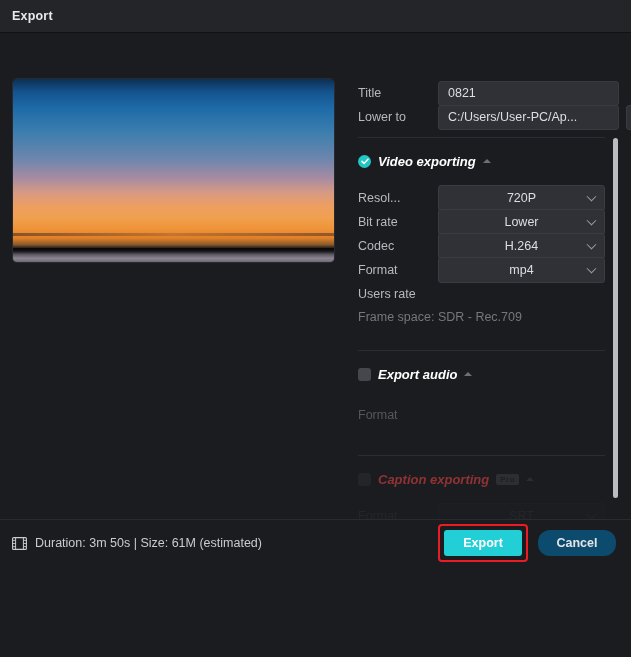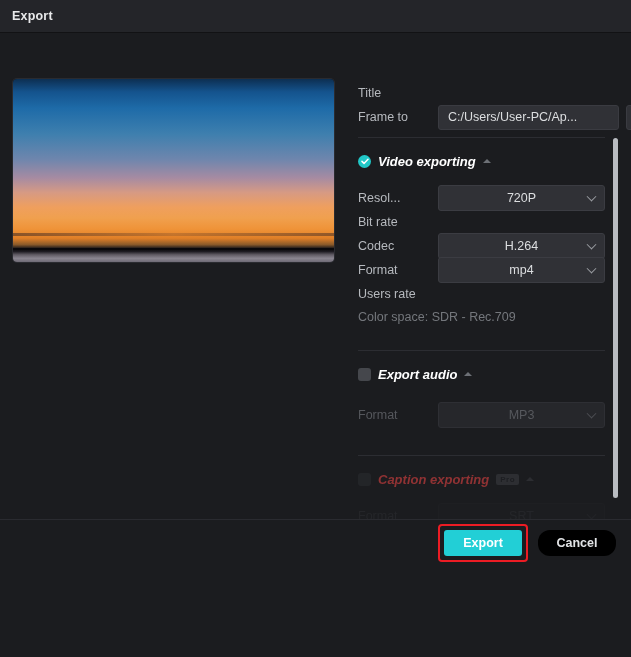--- a/index.html
+++ b/index.html
@@ -310,21 +310,21 @@
     border: none;
     font-size: 12.5px;
     font-weight: bold;
     font-family: "Liberation Sans", sans-serif;
     cursor: pointer;
     display: flex;
     align-items: center;
     justify-content: center;
   }
   .btn-export { background: #22cfd6; color: #ffffff; }
-  .btn-cancel { background: #000000; color: #e2e4e6; border-radius: 12px; }
+  .btn-cancel { background: #0c4a6e; color: #e2e4e6; border-radius: 12px; }
 </style>
 </head>
 <body>
 
 <div class="window">
 
   <div class="titlebar">
     <span class="titlebar-text">Export</span>
   </div>
 
@@ -334,24 +334,25 @@
       <div class="preview-frame">
         <div class="preview-img"></div>
       </div>
     </div>
 
     <div class="settings-pane">
       <div class="settings-scroll">
 
         <div class="row">
           <span class="row-label">Title</span>
-        </div>
-
-        <div class="row">
-          <span class="row-label">Frame to</span>
+          <input class="text-input" type="text" value="0821" style="">
+        </div>
+
+        <div class="row">
+          <span class="row-label">Lower to</span>
           <input class="text-input path-input" type="text" value="C:/Users/User-PC/Ap..." style="">
           <div class="folder-btn">
             
           </div>
         </div>
 
         <div class="divider"></div>
 
         <div class="section-head">
           <span class="cbox">
@@ -366,20 +367,24 @@
         <div class="row">
           <span class="row-label">Resol...</span>
           <div class="select">
             <span>720P</span>
             <span class="chev"></span>
           </div>
         </div>
 
         <div class="row">
           <span class="row-label">Bit rate</span>
+          <div class="select">
+            <span>Lower</span>
+            <span class="chev"></span>
+          </div>
         </div>
 
         <div class="row">
           <span class="row-label">Codec</span>
           <div class="select">
             <span>H.264</span>
             <span class="chev"></span>
           </div>
         </div>
 
@@ -388,36 +393,32 @@
           <div class="select">
             <span>mp4</span>
             <span class="chev"></span>
           </div>
         </div>
 
         <div class="row">
           <span class="row-label">Users rate</span>
         </div>
 
-        <div class="colorspace">Color space: SDR - Rec.709</div>
+        <div class="colorspace">Frame space: SDR - Rec.709</div>
 
         <div class="divider wide" style="margin-top:26px"></div>
 
         <div class="section-head" style="">
           <span class="cbox off"></span>
           <span class="section-title">Export audio</span>
           <span class="caret"></span>
         </div>
 
         <div class="row" style="margin-top:20px">
           <span class="row-label disabled">Format</span>
-          <div class="select disabled">
-            <span>MP3</span>
-            <span class="chev"></span>
-          </div>
         </div>
 
         <div class="divider wide" style="margin-top:28px"></div>
 
         <div class="fade-block">
           <div class="section-head" style="margin-top:14px">
             <span class="cbox off dim"></span>
             <span class="section-title dim">Caption exporting</span>
             <span class="pro-badge dim">Pro</span>
             <span class="caret dim"></span>
@@ -437,20 +438,34 @@
       </div>
 
       <div class="scrollbar-track">
         <div class="scrollbar-thumb"></div>
       </div>
     </div>
 
   </div>
 
   <div class="footer">
+    <div class="duration">
+      <svg width="15" height="13" viewBox="0 0 15 13">
+        <rect x="0.6" y="0.6" width="13.8" height="11.8" rx="1" fill="none" stroke="#c9ccd0" stroke-width="1.1"></rect>
+        <line x1="3.6" y1="0.8" x2="3.6" y2="12.2" stroke="#c9ccd0" stroke-width="1"></line>
+        <line x1="11.4" y1="0.8" x2="11.4" y2="12.2" stroke="#c9ccd0" stroke-width="1"></line>
+        <line x1="0.8" y1="3.4" x2="3.4" y2="3.4" stroke="#c9ccd0" stroke-width="0.9"></line>
+        <line x1="0.8" y1="6.5" x2="3.4" y2="6.5" stroke="#c9ccd0" stroke-width="0.9"></line>
+        <line x1="0.8" y1="9.6" x2="3.4" y2="9.6" stroke="#c9ccd0" stroke-width="0.9"></line>
+        <line x1="11.6" y1="3.4" x2="14.2" y2="3.4" stroke="#c9ccd0" stroke-width="0.9"></line>
+        <line x1="11.6" y1="6.5" x2="14.2" y2="6.5" stroke="#c9ccd0" stroke-width="0.9"></line>
+        <line x1="11.6" y1="9.6" x2="14.2" y2="9.6" stroke="#c9ccd0" stroke-width="0.9"></line>
+      </svg>
+      <span>Duration: 3m 50s | Size: 61M (estimated)</span>
+    </div>
 
     <div class="footer-spacer"></div>
 
     <div class="export-wrap">
       <button class="btn btn-export">Export</button>
     </div>
     <button class="btn btn-cancel">Cancel</button>
   </div>
 
 </div>

